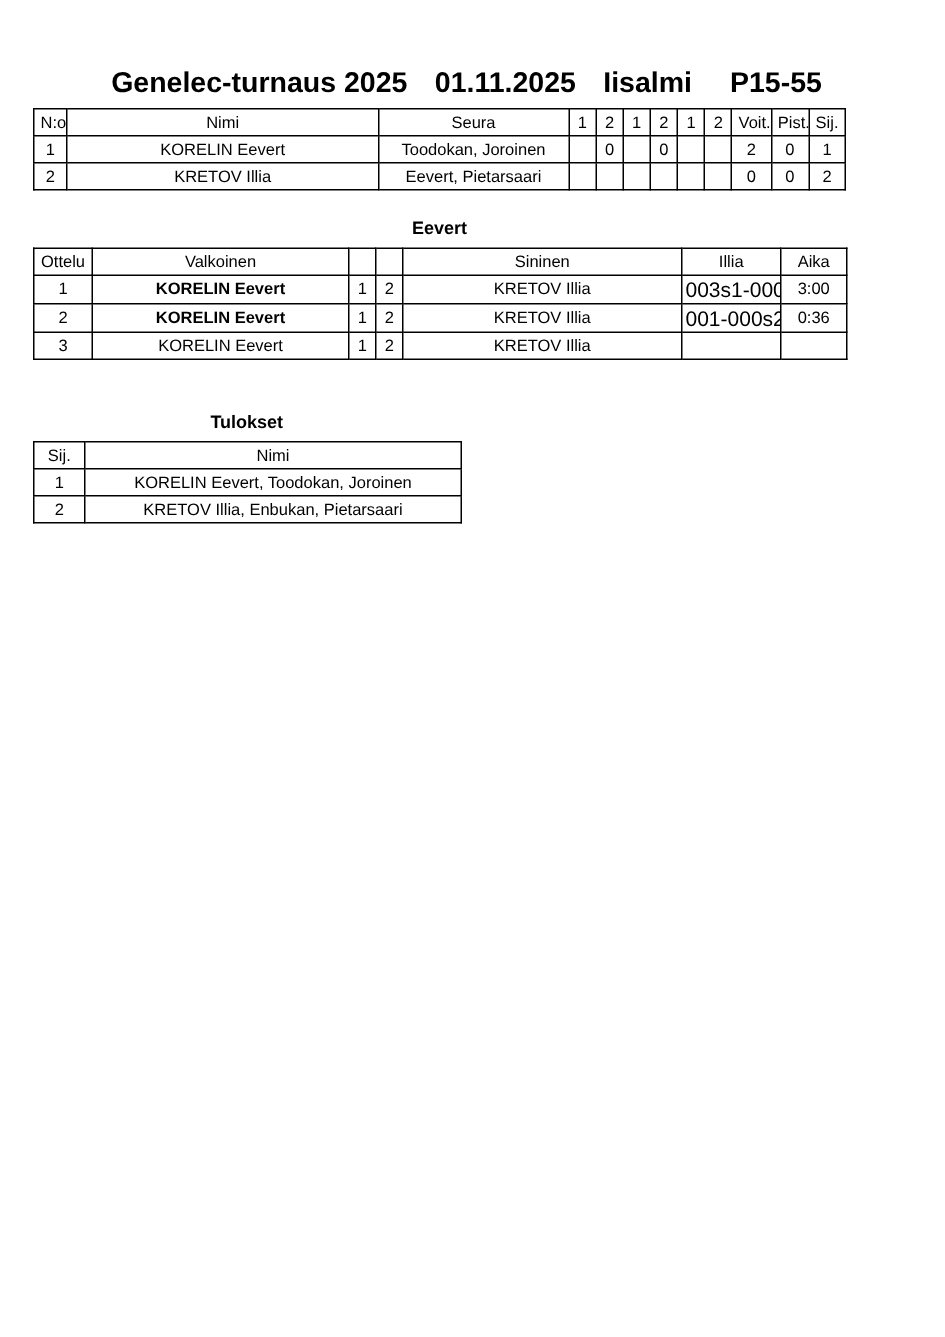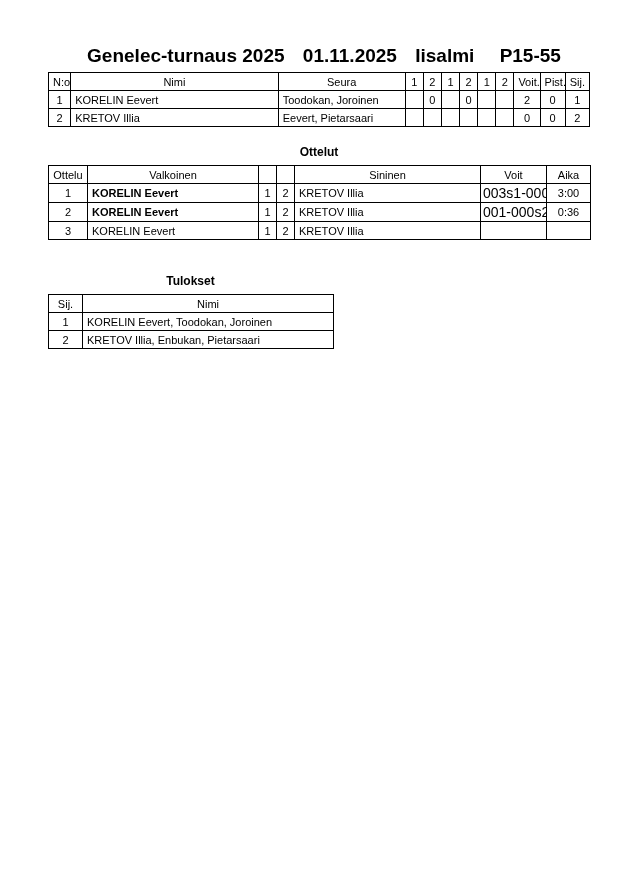--- a/index.html
+++ b/index.html
@@ -3,21 +3,21 @@
 <meta charset="utf-8">
 <style>
   * { box-sizing: border-box; }
   html, body {
     margin: 0; padding: 0;
     background: #ffffff;
     color: #000000;
     font-family: "Liberation Sans", sans-serif;
   }
   body { width: 630px; height: 891px; overflow: hidden; }
-  .page { position: relative; width: 630px; height: 891px; padding: 44px 30px 0 48px; }
+  .page { position: relative; width: 630px; height: 891px; padding: 44px 30px 0 22px; }
 
   .title {
     text-align: center;
     font-size: 19px;
     font-weight: bold;
     line-height: 23px;
     white-space: nowrap;
   }
   .tpart { display: inline-block; }
   .tpart + .tpart { margin-left: 13px; }
@@ -48,21 +48,21 @@
     border: 1px solid #000;
     font-size: 11px;
     height: 18px;
     padding: 1px 4px;
     text-align: center;
     white-space: nowrap;
     overflow: hidden;
     vertical-align: middle;
   }
   th { font-weight: normal; }
-  .ta-l { text-align: left; }
+  .ta-l { text-align: center; }
   .bold { font-weight: bold; }
 
   .tbl-kilpailijat { width: 542px; }
   .tbl-ottelut    { width: 542px; }
   .tbl-tulokset   { width: 285px; }
 
   .heading-ottelut  { width: 542px; margin-top: 18px; }
   .heading-tulokset { width: 285px; margin-top: 34px; }
 
   .tulos-cell { font-size: 14px; padding: 1px 2px; }
@@ -134,40 +134,40 @@
       <td></td>
       <td></td>
       <td></td>
       <td>0</td>
       <td>0</td>
       <td>2</td>
     </tr>
   </tbody>
     </table>
 
-  <div class="section-heading heading-ottelut">Ottelut</div>
+  <div class="section-heading heading-ottelut">Eevert</div>
 
   <table class="tbl-ottelut">
     <colgroup>
       <col style="width:39px">
         <col style="width:171px">
         <col style="width:18px">
       <col style="width:18px">
         <col style="width:186px">
         <col style="width:66px">
         <col style="width:44px">
     </colgroup>
     <tbody>
         <tr>
       <th>Ottelu</th>
       <th>Valkoinen</th>
       <th></th>
       <th></th>
       <th>Sininen</th>
-      <th>Voit</th>
+      <th>Illia</th>
       <th>Aika</th>
     </tr>
     <tr>
       <td>1</td>
       <td class="ta-l bold">KORELIN Eevert</td>
       <td>1</td>
       <td>2</td>
       <td class="ta-l">KRETOV Illia</td>
       <td class="tulos-cell">003s1-000s2</td>
       <td>3:00</td>

